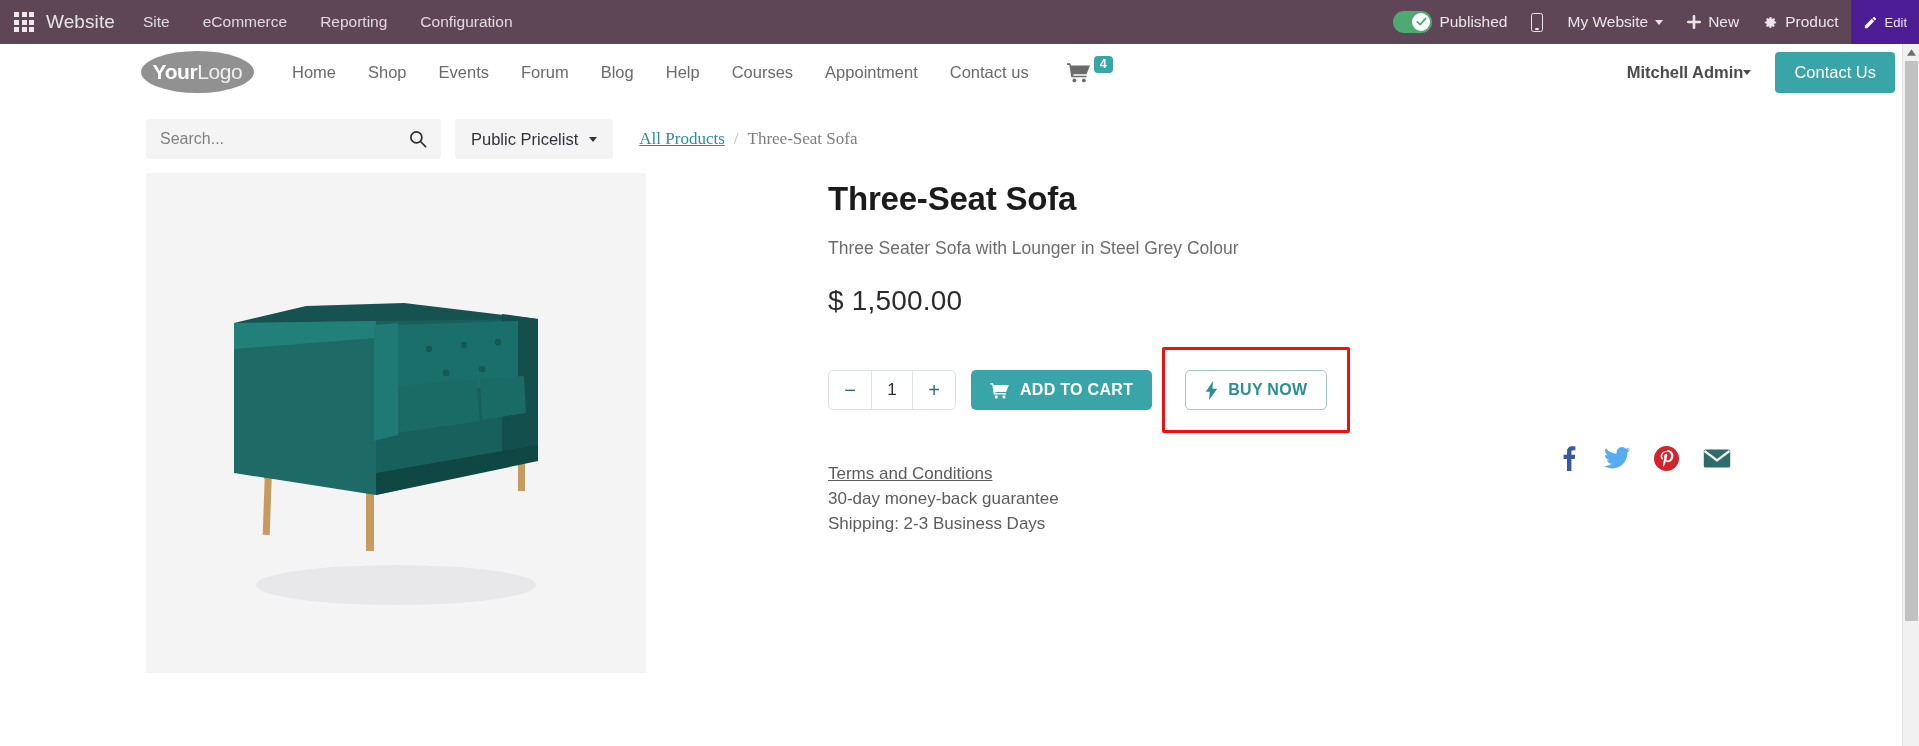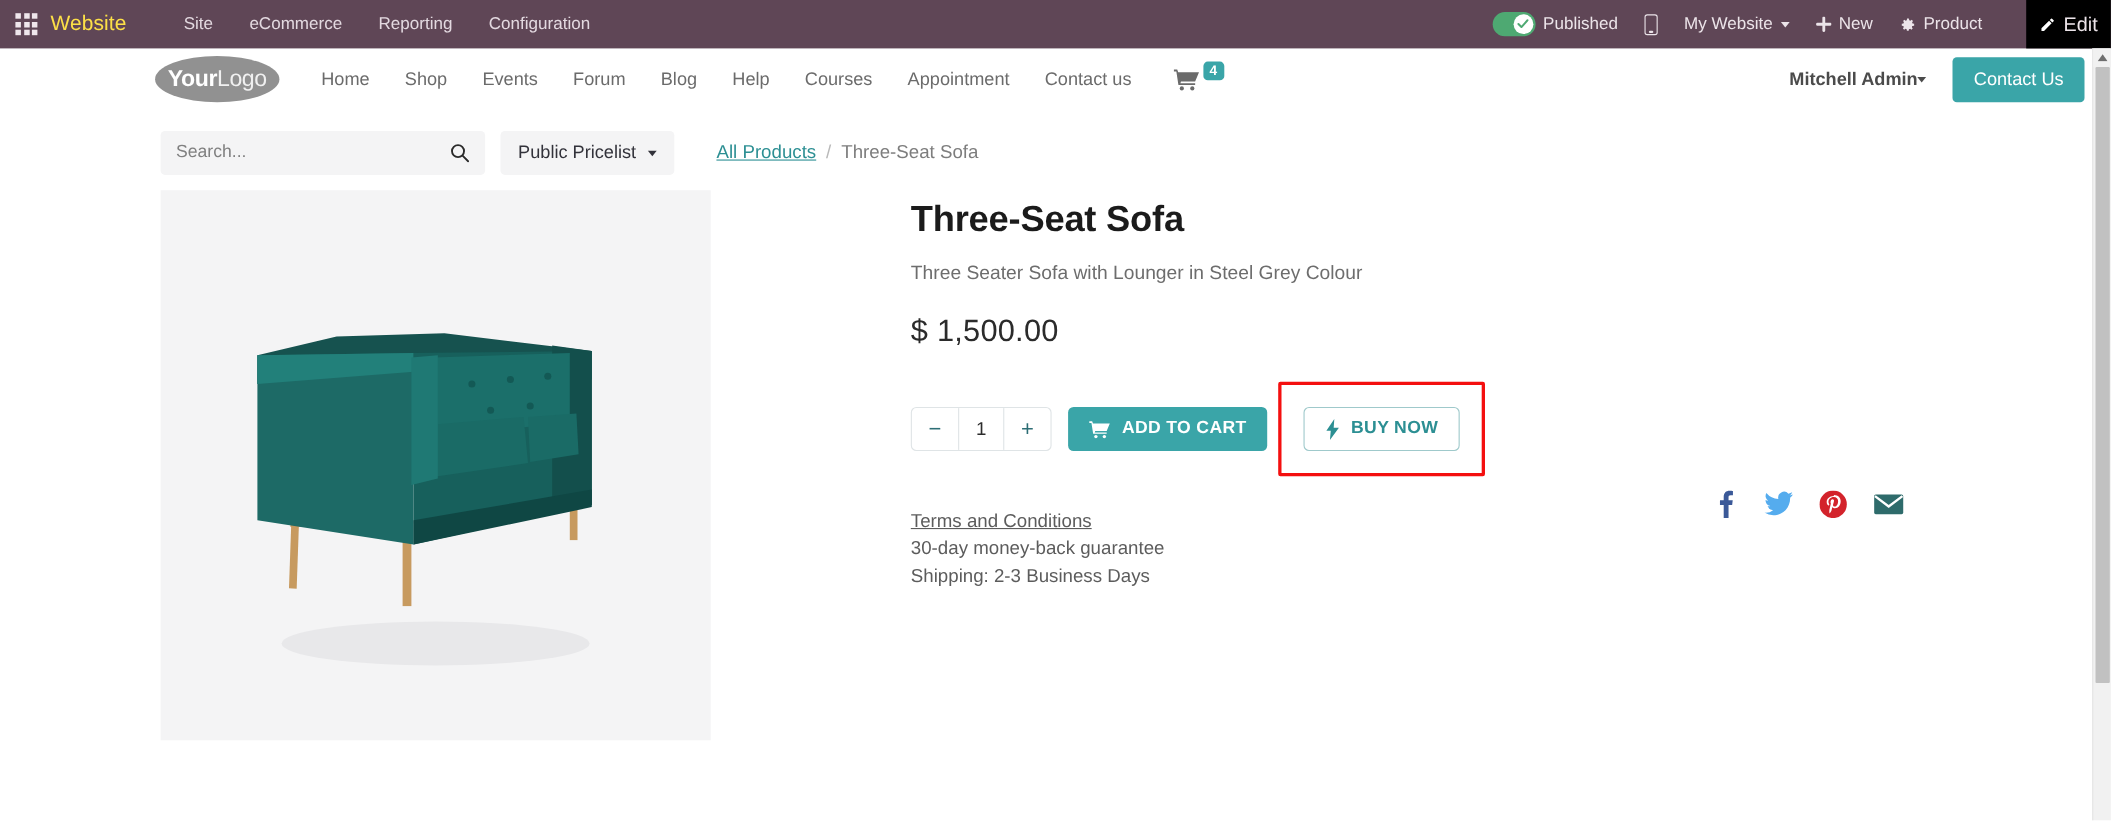--- a/index.html
+++ b/index.html
@@ -26,22 +26,22 @@
     grid-template-columns: repeat(3, 5px);
     grid-template-rows: repeat(3, 5px);
     gap: 2.5px;
     margin-left: 14px;
     margin-right: 12px;
     flex: none;
   }
   .apps-grid i { background: #efe7ec; display:block; width:5px; height:5px;}
   .odoo-appname {
     font-size: 19px;
-    color: #fde047;
-    margin-right: 52px;
+    color: #e5e5e5;
+    margin-right: 28px;
     letter-spacing: .1px;
   }
   .odoo-menu {
     display: flex; align-items: center; gap: 33px;
     font-size: 15.5px;
     color: #e3d9e0;
   }
   .odoo-right {
     margin-left: auto;
     display: flex; align-items: stretch;
@@ -77,26 +77,25 @@
   }
   .mobile-ico::after{
     content:""; position:absolute; left:3px; bottom:1px;
     width:4px; height:1.5px; background:#ece4e9; border-radius:1px;
   }
   .caret-d {
     width:0;height:0;border-left:4.5px solid transparent;border-right:4.5px solid transparent;
     border-top:5.5px solid currentColor; display:inline-block;
   }
   .edit-btn {
-    background: #000000;
+    background: #4c1d95;
     color: #ffffff;
     display:flex; align-items:center; gap:8px;
     padding: 0 17px 0 15px;
-    font-size: 18px;
-    margin-left: 28px;
+    font-size: 13px;
   }
 
   
   .site-header {
     height: 57px;
     background: #ffffff;
     display: flex;
     align-items: center;
     padding: 0 24px 0 0;
     border-bottom: 1px solid #ffffff;
@@ -157,23 +156,23 @@
   .pricelist-btn {
     margin-left: 14px;
     height: 40px;
     background: #f4f4f5;
     border-radius: 4px;
     display:flex; align-items:center; gap:11px;
     padding: 0 16px;
     font-size: 16.5px; color:#32323a;
   }
   .breadcrumb {
-    margin-left: 38px;
+    margin-left: 26px;
     font-size: 17px;
-    display:flex; gap:9px;
+    display:flex; gap:9px;font-family:Liberation Serif, serif;
   }
   .breadcrumb .lnk { color:#2c8f93; }
   .breadcrumb .sep { color:#b9b9b9; }
   .breadcrumb .cur { color:#7d7d7d; }
 
   
   .product-wrap {
     display:flex;
     padding-left: 146px;
     padding-right: 60px;

